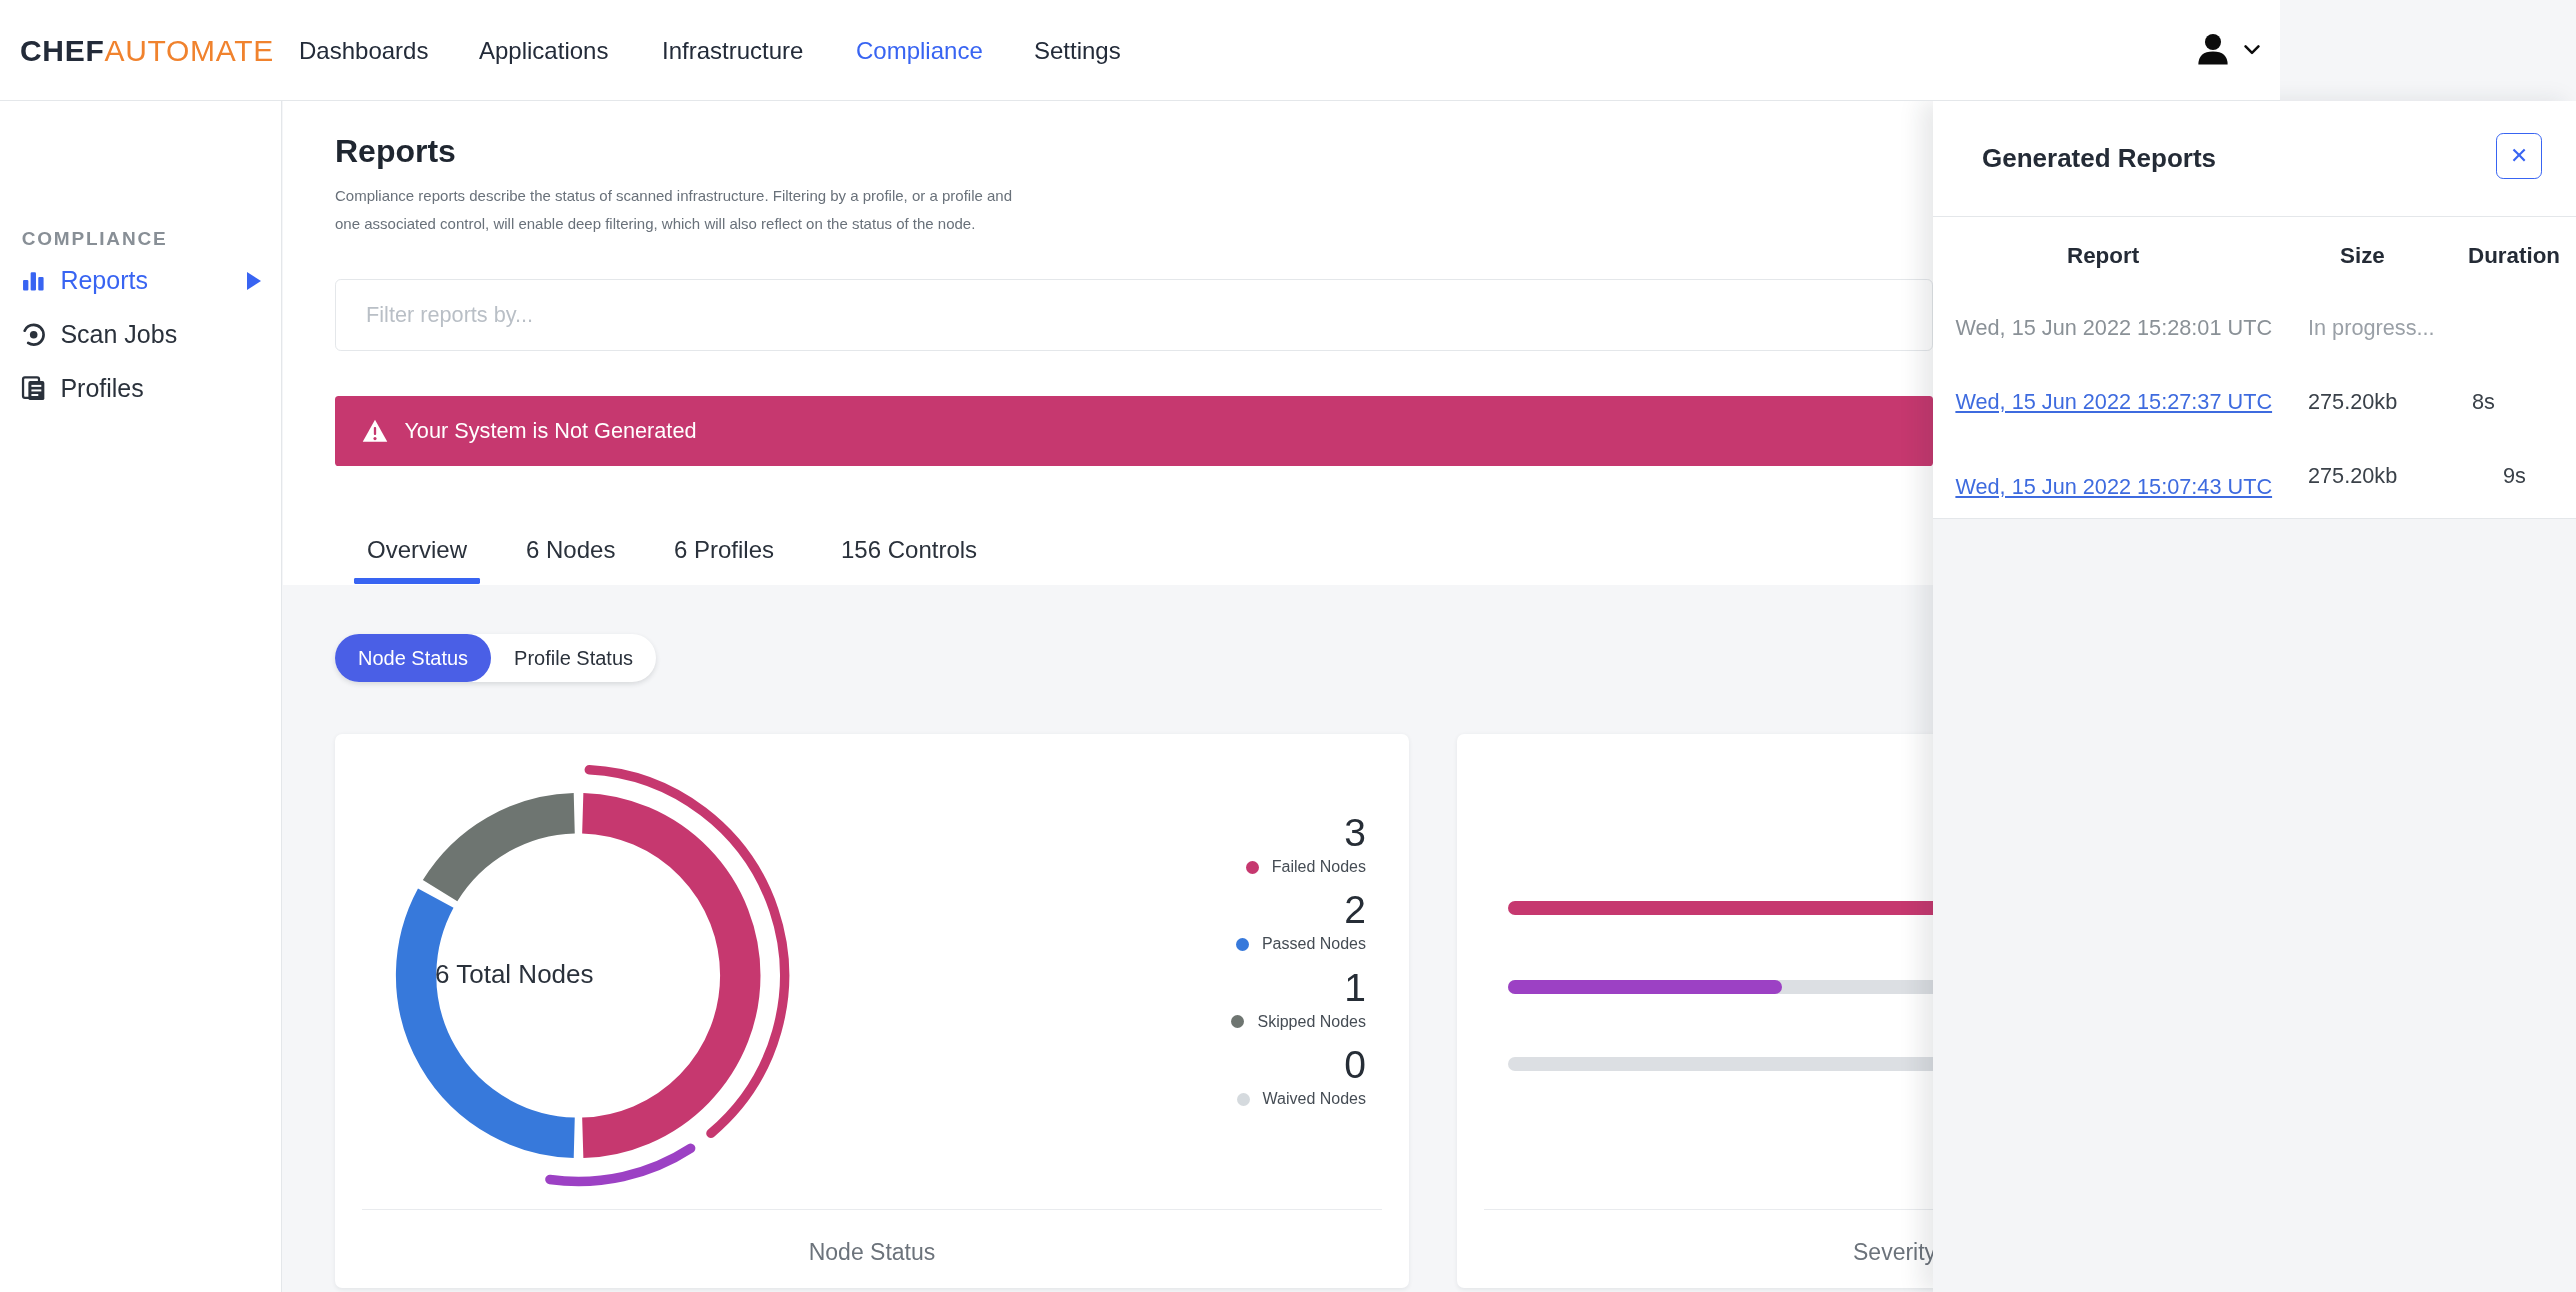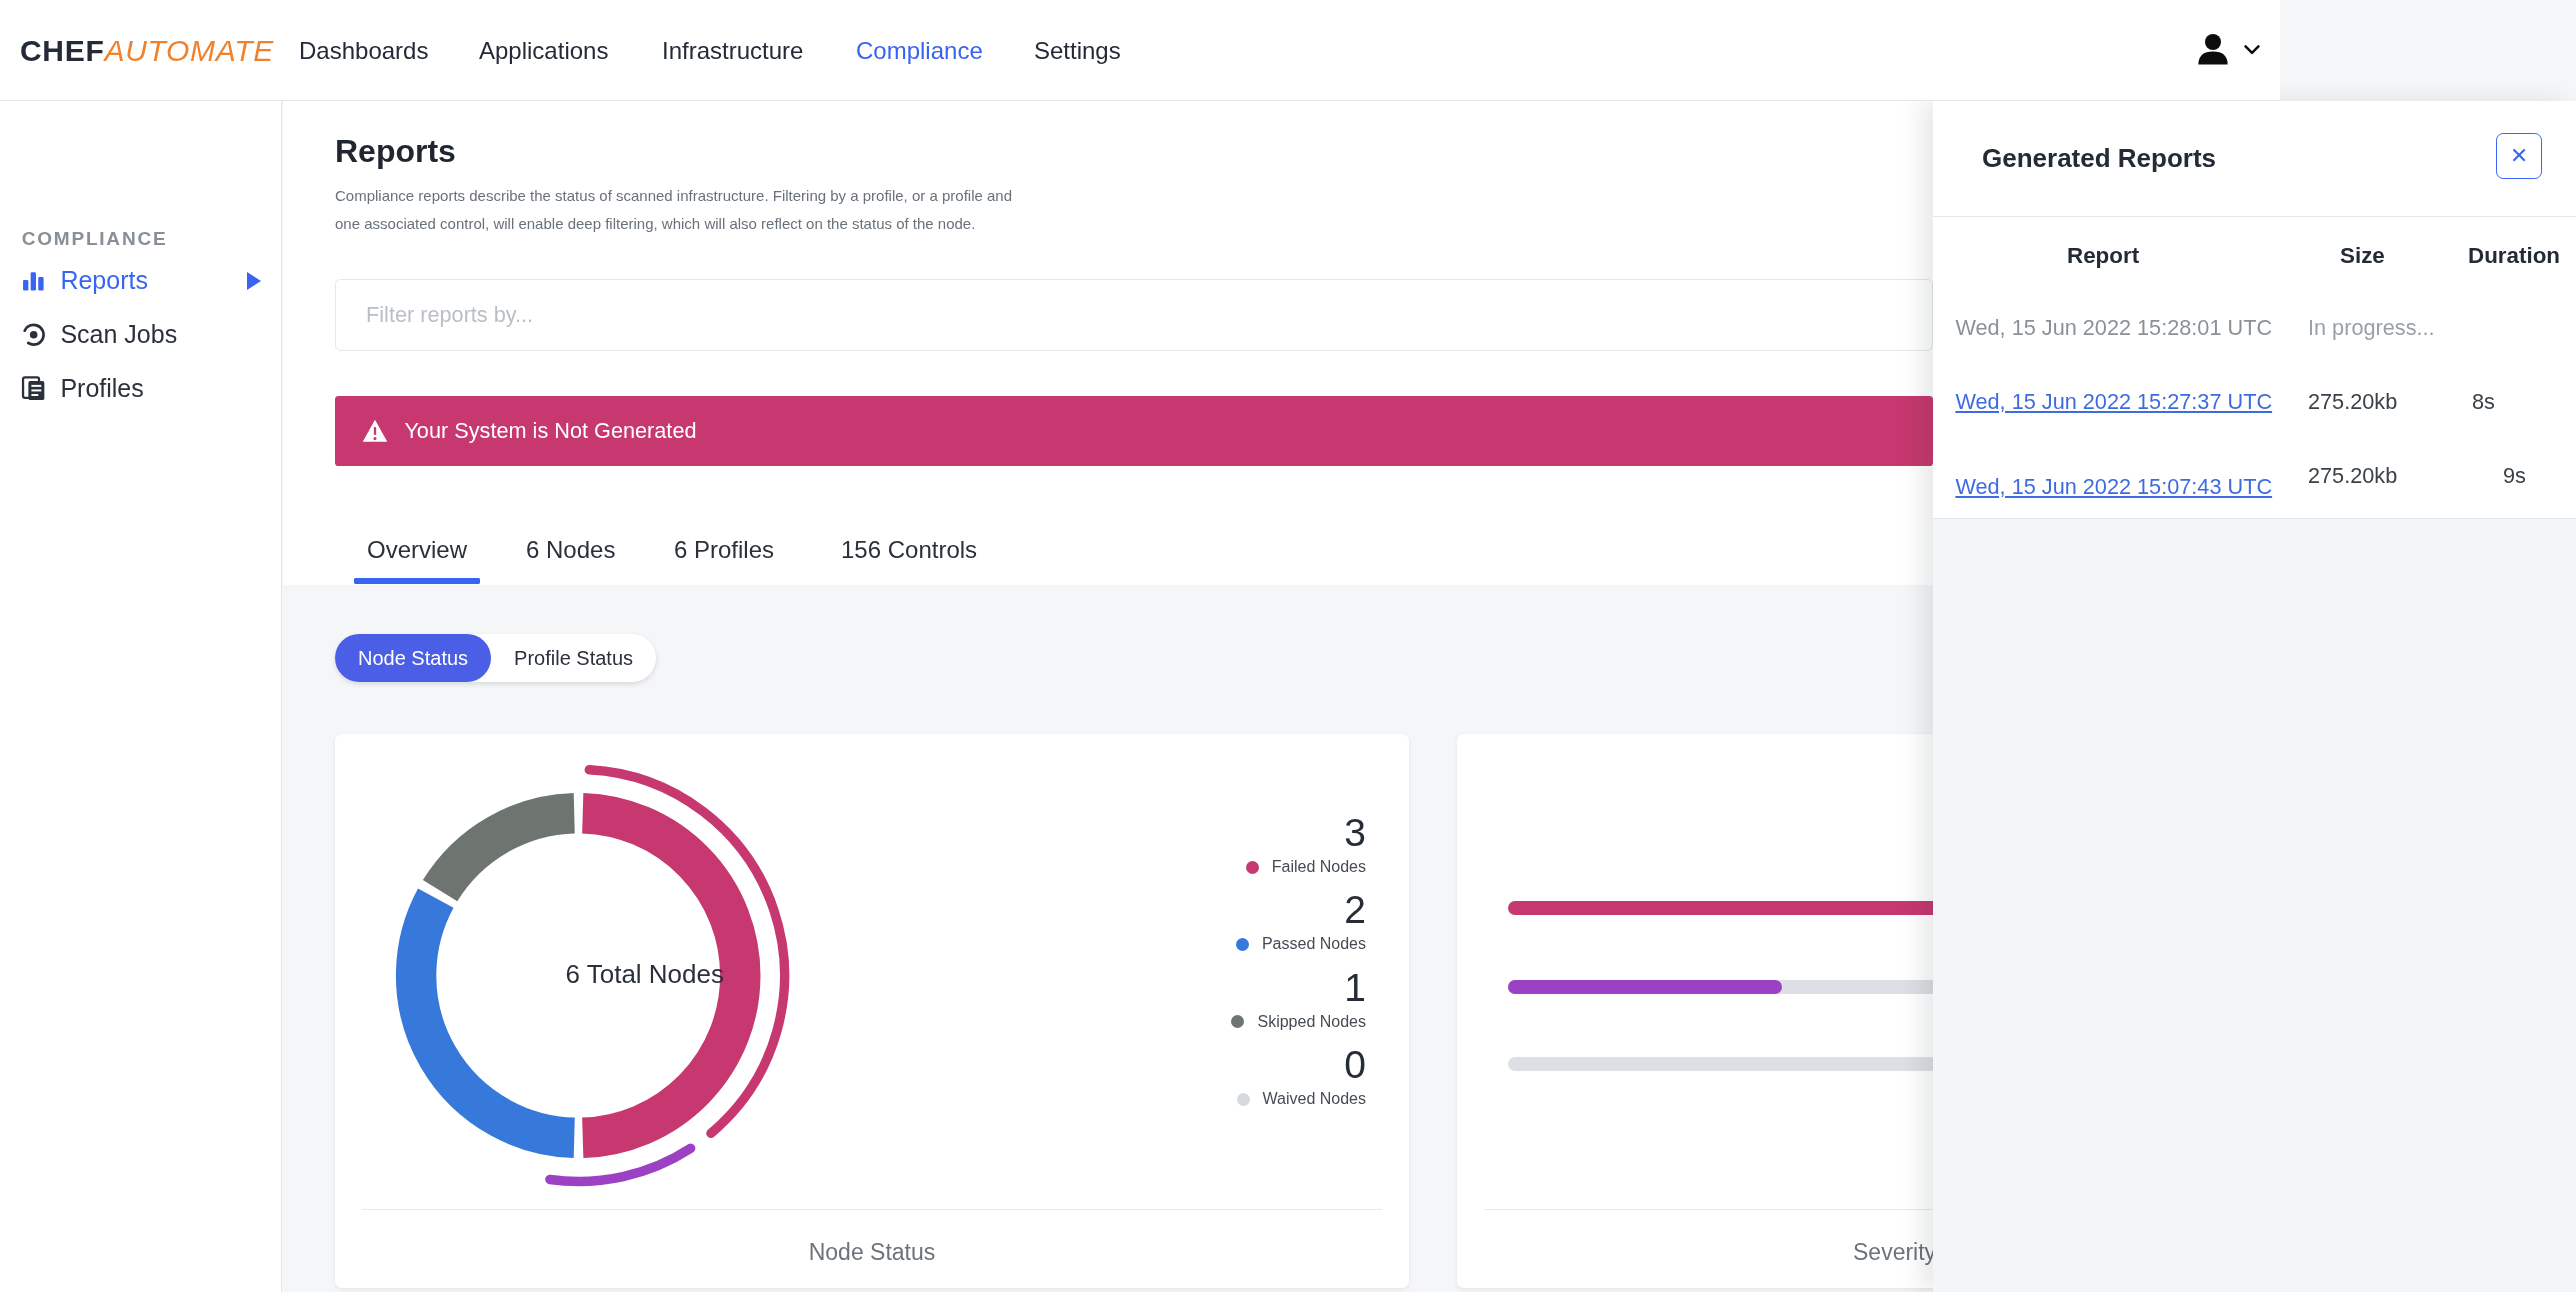--- a/index.html
+++ b/index.html
@@ -6,21 +6,21 @@
   html,body { width:2576px; height:1292px; overflow:hidden;
     font-family:"Liberation Sans", sans-serif; background:#F5F6F8; }
   .abs { position:absolute; }
 
   
   .nav { position:absolute; left:0; top:0; width:2280px; height:101px;
     background:#FFFFFF; border-bottom:1.4px solid #E4E7EA; z-index:30; }
   .logo { position:absolute; left:20px; top:0; height:101px; display:flex; align-items:center;
     font-size:30px; letter-spacing:0.7px; }
   .logo .chef { font-weight:800; color:#232B39; }
-  .logo .automate { font-weight:500; color:#F0822D;font-style:italic; }
+  .logo .automate { font-weight:500; color:#F0822D; }
   .nav-item { position:absolute; top:0; height:101px; display:flex; align-items:center;
     font-size:24px; font-weight:500; color:#232B39; cursor:pointer; }
   .nav-item.active { color:#3864F2; }
   .user-menu { position:absolute; right:20px; top:0; height:101px; display:flex; align-items:center; gap:11.6px; cursor:pointer; }
 
   
   .sidebar { position:absolute; left:0; top:101px; width:282px; height:1191px;
     background:#FFFFFF; border-right:1.4px solid #E4E7EA; z-index:20; }
   .side-heading { position:absolute; left:21.7px; top:127px; font-size:19px; font-weight:600;
     letter-spacing:1.8px; color:#888F96; }
@@ -59,21 +59,21 @@
 
   .card { position:absolute; top:633px; width:1074px; height:554px; background:#FFFFFF;
     border-radius:7.2px; box-shadow:0 1.4px 4.3px rgba(40,50,60,0.08); }
   .card1 { left:52px; }
   .card2 { left:1174px; overflow:hidden; }
   .card-divider { position:absolute; left:27.4px; right:27.4px; top:475px; height:1.4px; background:#E9EBEE; }
   .card-caption { position:absolute; left:0; width:100%; top:505px; text-align:center;
     font-size:23px; color:#6C737B; }
   .card2 .card-caption { left:396px; width:289px; text-align:left; }
 
-  .donut-center { position:absolute; left:100px; top:225px; width:289px; text-align:right;
+  .donut-center { position:absolute; left:100px; top:225px; width:289px; text-align:left;
     font-size:26px; color:#2A313B; }
   .legend { position:absolute; right:43px; top:78px; width:375px; }
   .legend-item { margin-bottom:9.4px; text-align:right; }
   .legend-num { font-size:39px; line-height:42px; color:#262D36; }
   .legend-lrow { display:flex; align-items:center; justify-content:flex-end; gap:13px; height:26px; }
   .legend-dot { width:13px; height:13px; border-radius:50%; flex:none; }
   .legend-label { font-size:16px; color:#454C54; }
 
   .bar-row { position:absolute; left:51px; width:975px; height:14.4px; }
   .bar-track { position:absolute; left:0; top:0; width:100%; height:14.4px; border-radius:7.2px; background:#DCDFE3; }

